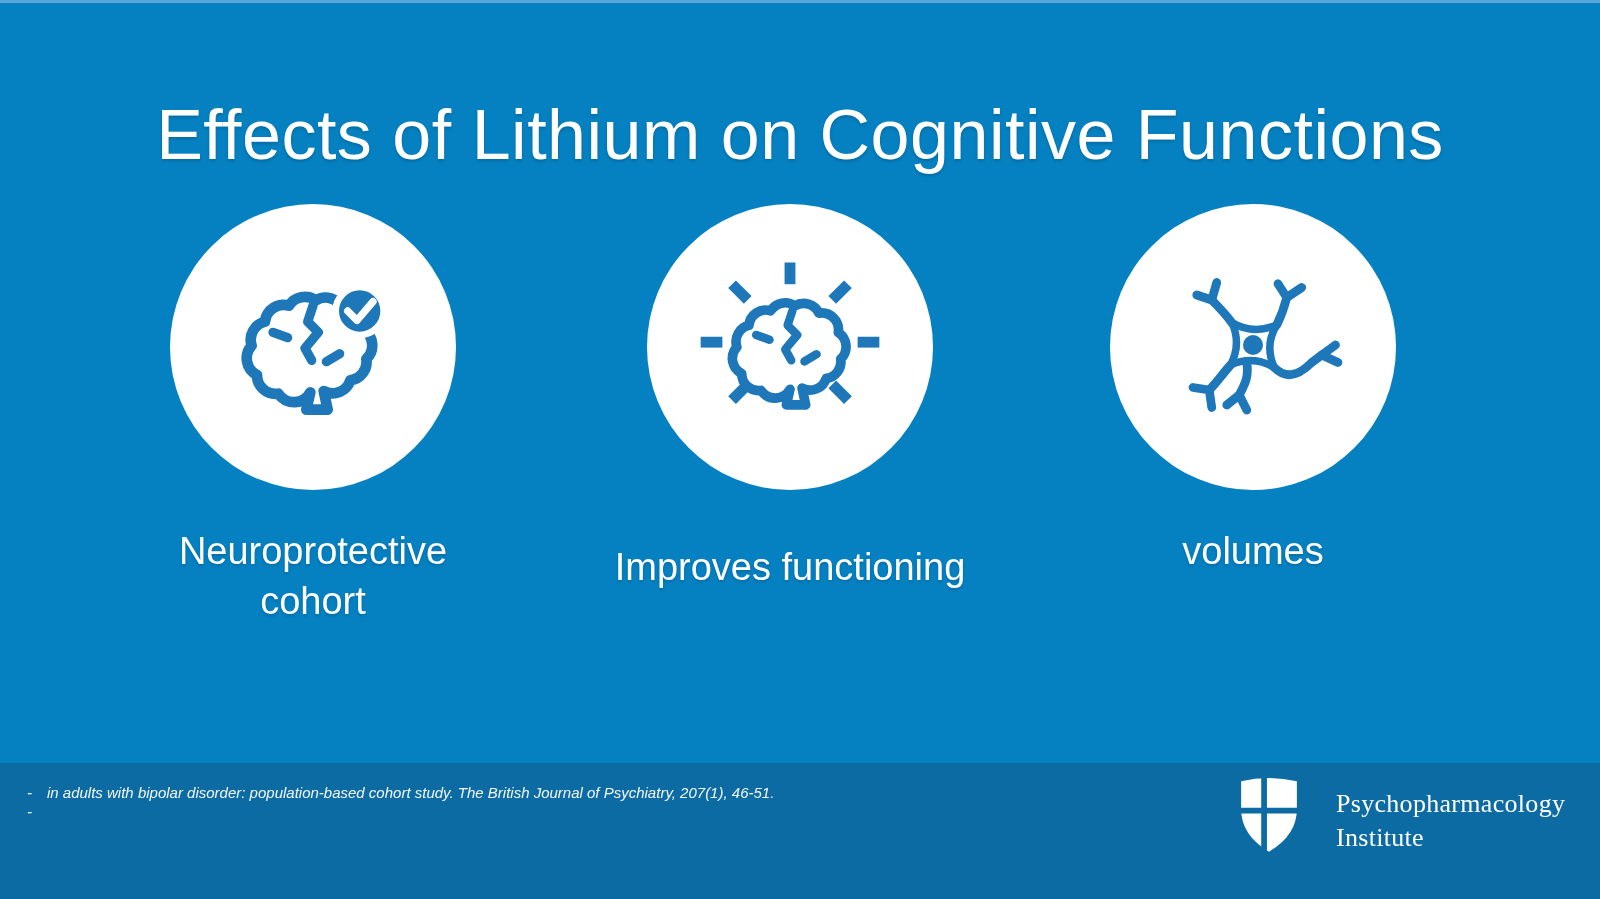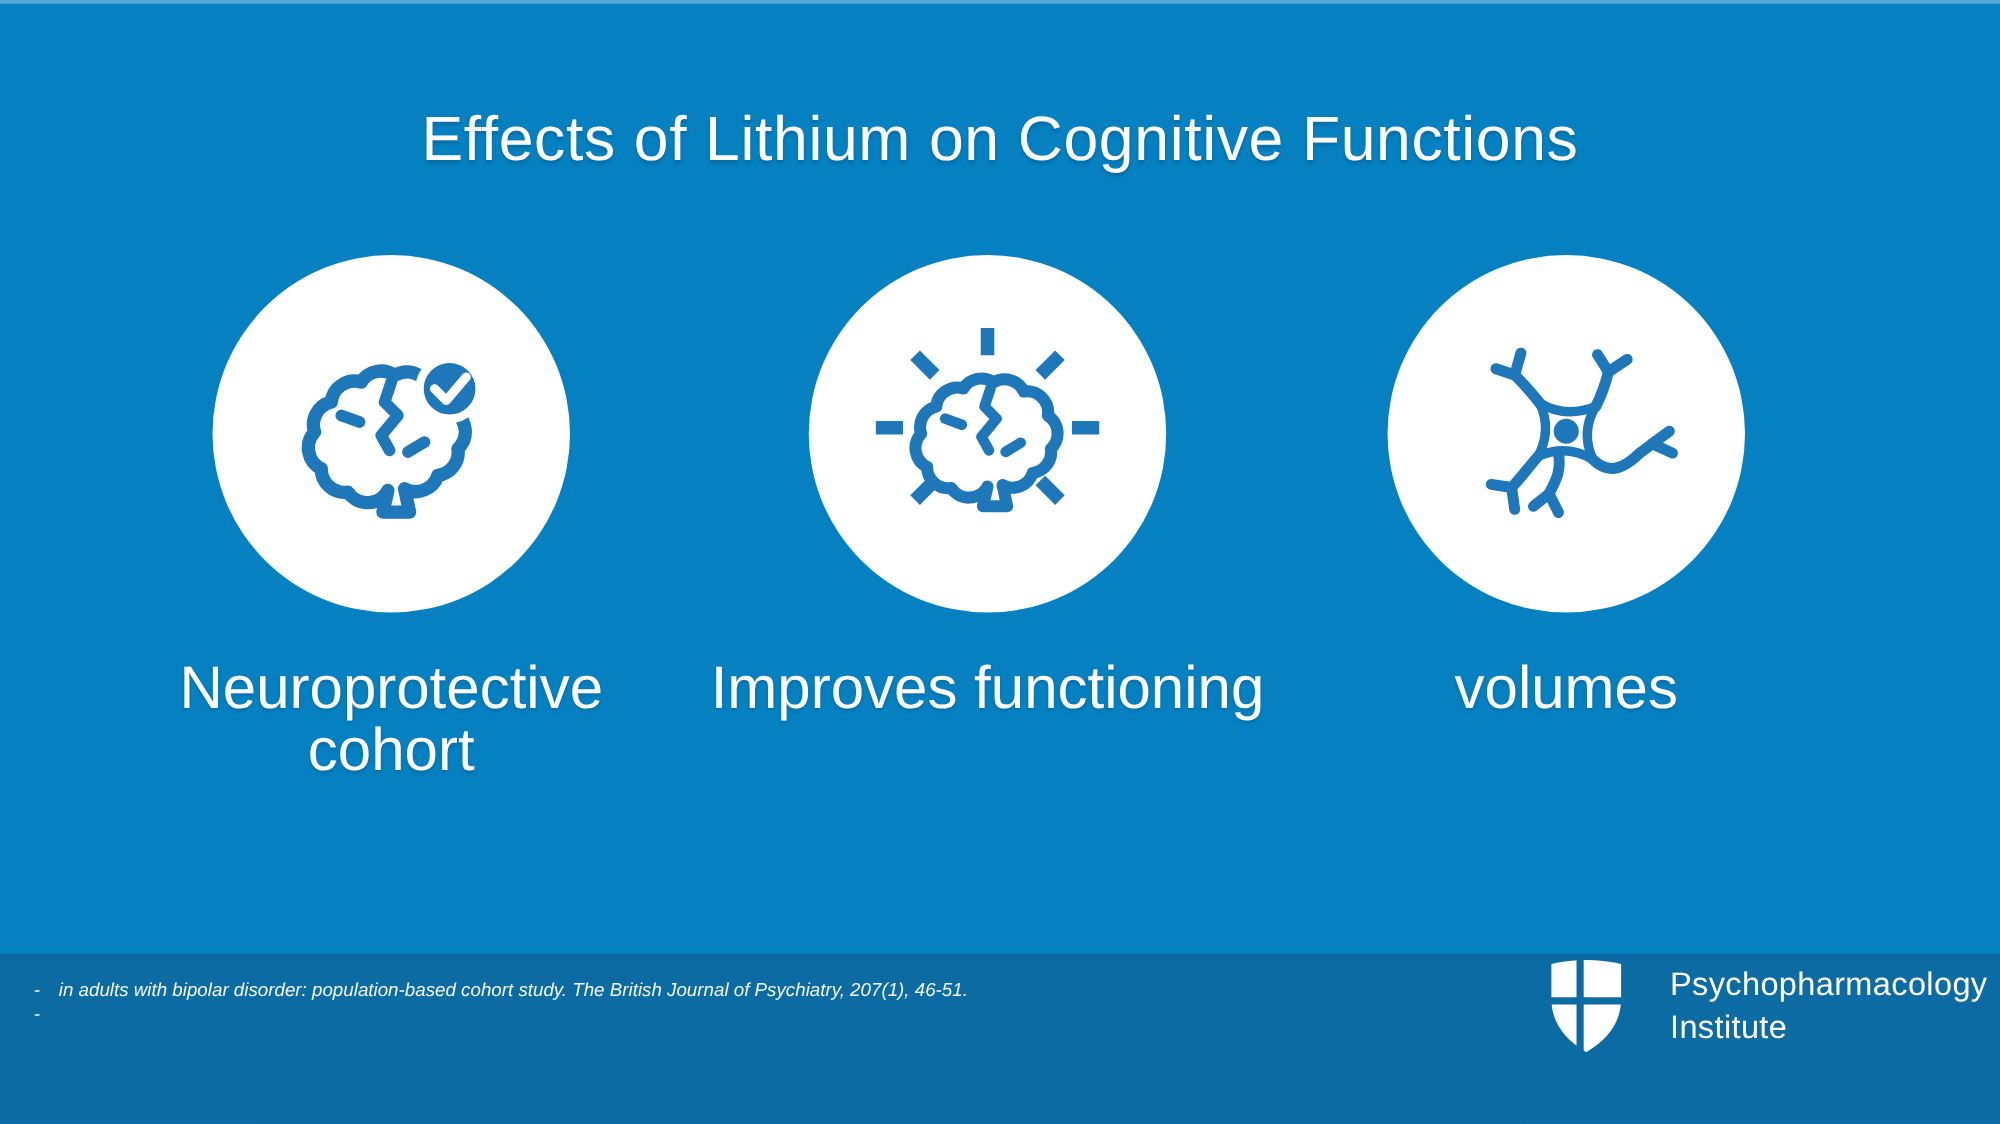--- a/index.html
+++ b/index.html
@@ -5,50 +5,50 @@
   html,body{margin:0;padding:0;}
   body{
     width:1600px;height:899px;overflow:hidden;position:relative;
     background:#0581c1;
     font-family:"Liberation Sans","DejaVu Sans",sans-serif;
     -webkit-font-smoothing:antialiased;
   }
   .top-edge{position:absolute;top:0;left:0;right:0;height:3px;background:#58a7d9;}
   .slide-title{
     position:absolute;top:48px;left:0;width:1600px;
-    text-align:center;color:#ffffff;font-size:50px;font-weight:400;
+    text-align:center;color:#ffffff;font-size:70px;font-weight:400;
     letter-spacing:0.5px;
     text-shadow:0 2px 3px rgba(0,30,60,0.22);
   }
   .card{position:absolute;top:204px;width:460px;display:flex;flex-direction:column;align-items:center;}
   .card-1{left:83px;}
-  .card-2{left:560px;}
+  .card-2{left:560px;gap:16px;}
   .card-3{left:1023px;}
   .circle{
     width:286px;height:286px;border-radius:50%;background:#ffffff;
     display:flex;align-items:center;justify-content:center;
   }
   .card-label{
     margin-top:36px;text-align:center;color:#ffffff;
-    font-size:48px;line-height:50px;font-weight:400;
+    font-size:38px;line-height:50px;font-weight:400;
     text-shadow:0 2px 3px rgba(0,30,60,0.20);
   }
   .card-label span{display:block;}
   .footer{
     position:absolute;left:0;top:763px;width:1600px;height:136px;
     background:#0d6ba3;
   }
   .citations{
     position:absolute;left:27px;top:21px;color:#f2f8fc;
     font-style:italic;font-size:15px;line-height:18.5px;
   }
   .cite{display:flex;}
   .cite-bullet{width:20px;flex:0 0 20px;}
   .logo{
-    position:absolute;left:1228px;top:0;display:flex;align-items:center;
+    position:absolute;left:1228px;top:10px;display:flex;align-items:flex-end;font-family:Liberation Serif, serif;
   }
   .logo-shield{width:82px;height:82px;}
   .logo-text{
     margin-left:26px;color:#ffffff;font-size:26px;line-height:34px;font-weight:400;
     letter-spacing:0.3px;
   }
   .logo-text span{display:block;}
   svg{display:block;}
 </style>
 </head>

